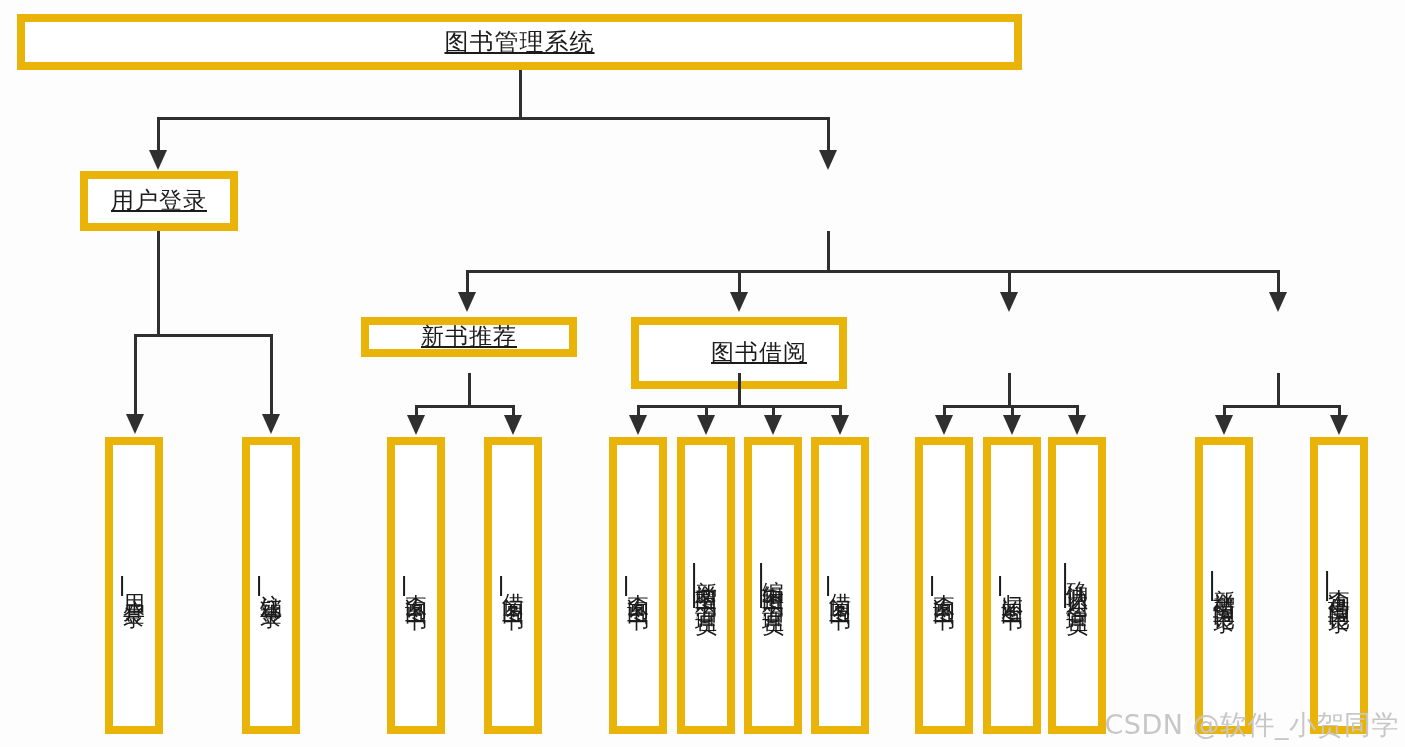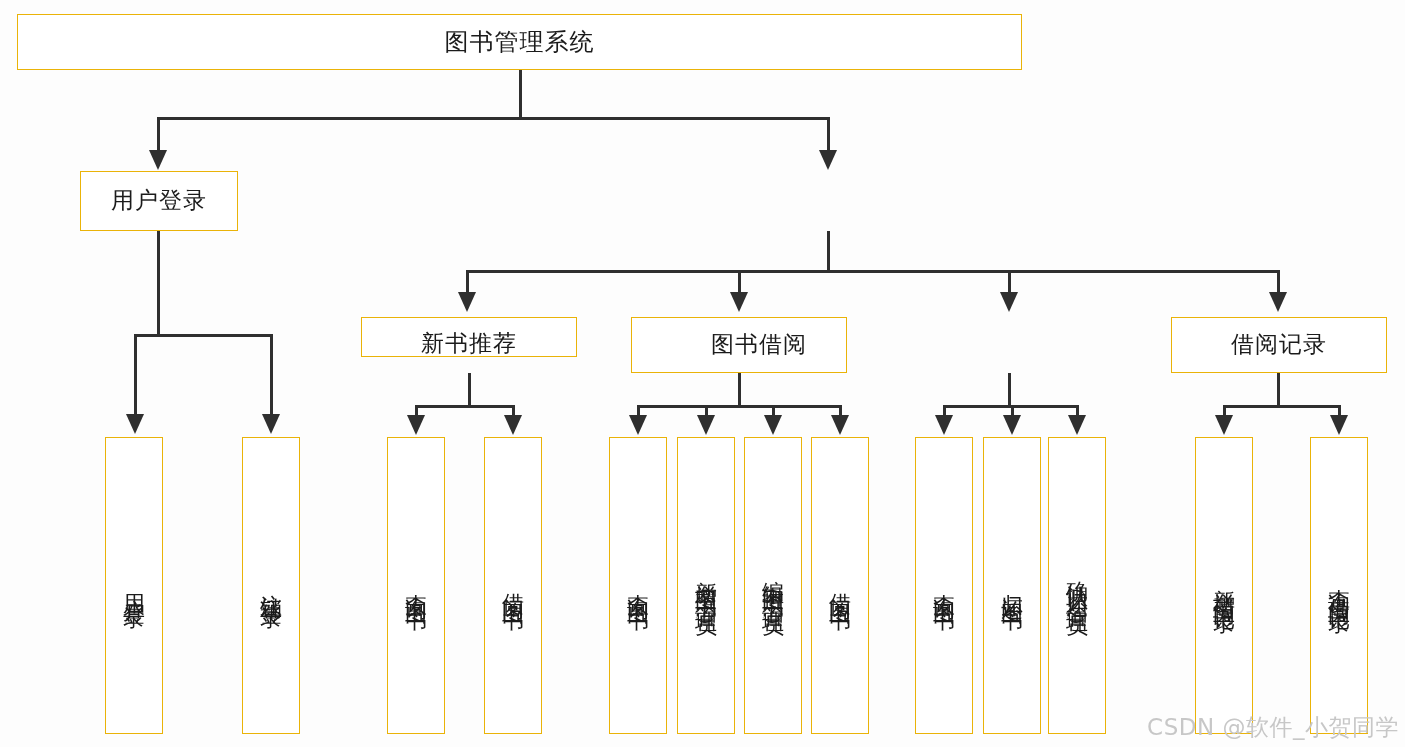--- a/index.html
+++ b/index.html
@@ -12,26 +12,27 @@
     width: 1405px;
     height: 747px;
     background: #fdfdfd;
     font-family: "DejaVu Sans", "Liberation Sans", sans-serif;
     overflow: hidden;
   }
   
   .node {
     position: absolute;
     box-sizing: border-box;
-    border: 1px solid #eab308;
+    border: 8px solid #eab308;
     background: #ffffff;
     display: flex;
     align-items: center;
     justify-content: center;
     color: #1b1b1b;
+    text-decoration: underline;
   }
   .node.horiz {
     font-size: 23px;
     letter-spacing: 1px;
     line-height: 1.1;
   }
   .node.root {
     font-size: 24px;
   }
   
@@ -61,21 +62,21 @@
     height: 0;
     border-left: 9px solid transparent;
     border-right: 9px solid transparent;
     border-top: 20px solid #2f2f2f;
   }
   
   #watermark {
     position: absolute;
     right: 6px;
     bottom: 4px;
-    font-size: 23px;
+    font-size: 27px;
     color: #c7c7c7;
     letter-spacing: 0.5px;
     white-space: nowrap;
     font-family: "DejaVu Sans", "Liberation Sans", sans-serif;
   }
 </style>
 </head>
 <body>
 
 <div id="canvas">
@@ -109,25 +110,22 @@
   <div class="ln lnv" style="left:738px; top:270px; width:3px; height:24px;"></div>
   <div class="arrow" style="left:730px; top:292px;"></div>
   <div class="ln lnv" style="left:1008px; top:270px; width:3px; height:24px;"></div>
   <div class="arrow" style="left:1000px; top:292px;"></div>
   <div class="ln lnv" style="left:1277px; top:270px; width:3px; height:24px;"></div>
   <div class="arrow" style="left:1269px; top:292px;"></div>
 
   <div class="node horiz" style="left:361px; top:317px; width:216px; height:40px;align-items:flex-end;">
     <span>新书推荐</span>
   </div>
-  <div class="node horiz" style="left:631px; top:317px; width:216px; height:56px;padding-left:40px;">
+  <div class="node horiz" style="left:631px; top:317px; width:216px; height:72px;padding-left:40px;">
     <span>图书借阅</span>
-  </div>
-  <div class="node horiz" style="left:1171px; top:317px; width:216px; height:56px;">
-    <span>借阅记录</span>
   </div>
 
   <div class="ln lnv" style="left:468px; top:373px; width:3px; height:34px;"></div>
   <div class="ln lnh" style="left:415px; top:405px; width:100px; height:3px;"></div>
   <div class="ln lnv" style="left:415px; top:405px; width:3px; height:13px;"></div>
   <div class="arrow" style="left:407px; top:415px;"></div>
   <div class="ln lnv" style="left:512px; top:405px; width:3px; height:13px;"></div>
   <div class="arrow" style="left:504px; top:415px;"></div>
 
   <div class="ln lnv" style="left:738px; top:373px; width:3px; height:34px;"></div>

